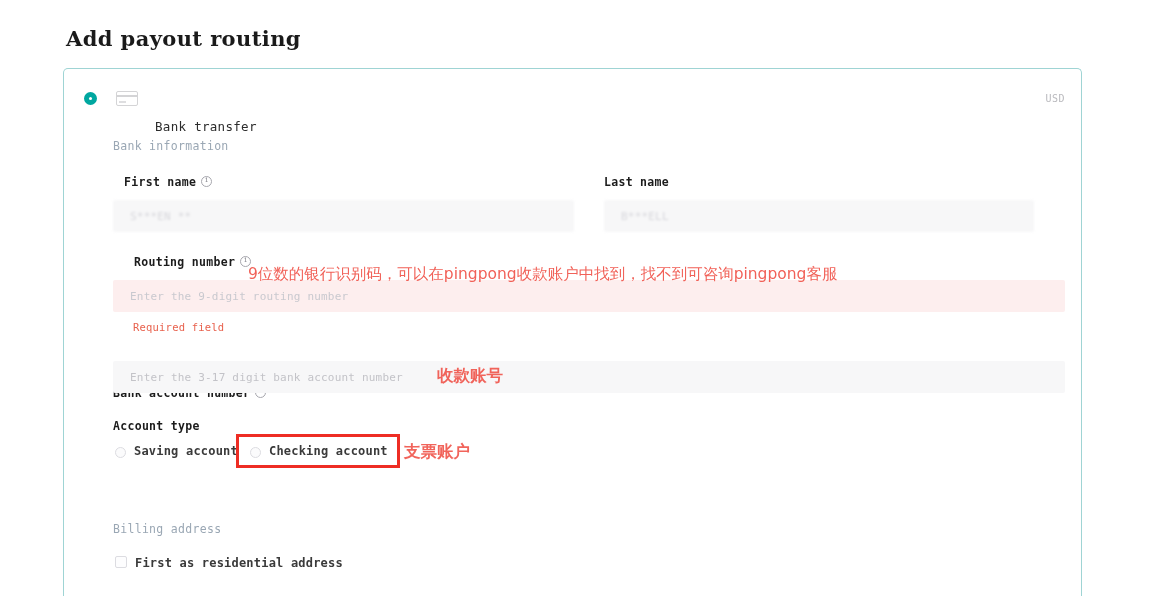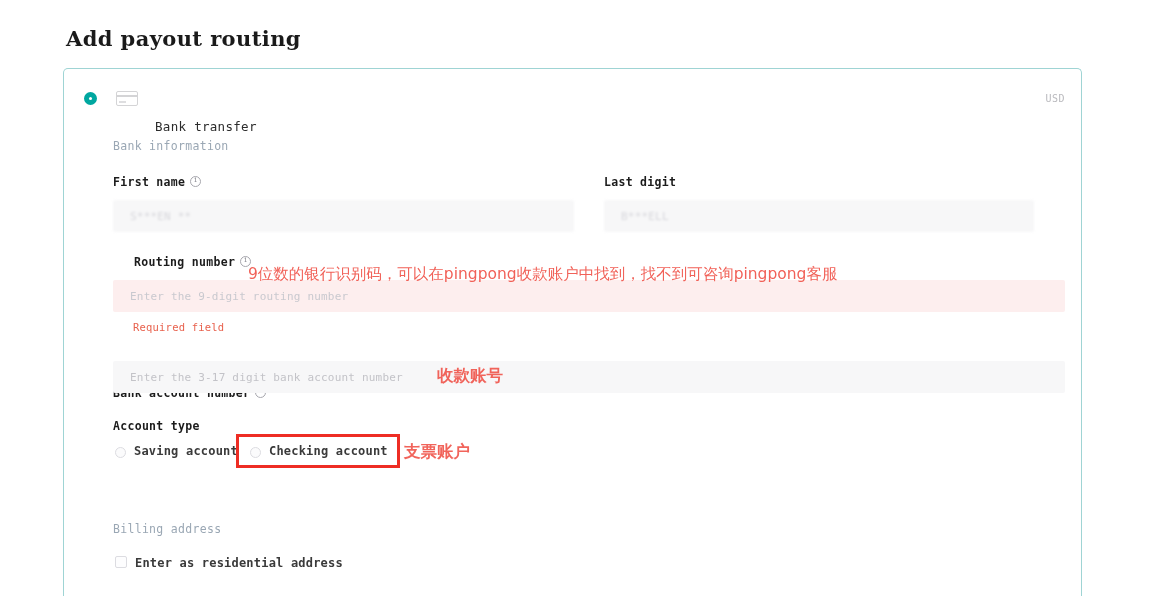--- a/index.html
+++ b/index.html
@@ -277,27 +277,27 @@
 
     <div class="card-head">
       <span class="radio-selected"></span>
       <span class="card-icon"></span>
       <span class="method-label">Bank transfer</span>
       <span class="currency-label">USD</span>
     </div>
 
     <div class="section-head" style="left:49px; top:70px;">Bank information</div>
 
-    <div class="field-label" style="left:49px; top:106px;">
+    <div class="field-label" style="left:60px; top:106px;">
       <span>First name</span><span class="info-icon"></span>
     </div>
     <input class="input masked" style="left: 49px; top: 131px; width: 461px;" readonly="" value="S***EN **">
 
     <div class="field-label" style="left:540px; top:106px;">
-      <span>Last digit</span>
+      <span>Last name</span>
     </div>
     <input class="input masked" style="left: 540px; top: 131px; width: 430px;" readonly="" value="B***ELL">
 
     <div class="field-label" style="left:49px; top:186px;padding-left:21px;">
       <span>Routing number</span><span class="info-icon"></span>
     </div>
     <input class="input error" style="left: 49px; top: 211px; width: 952px;" placeholder="Enter the 9-digit routing number">
     <div class="error-text" style="left:49px; top:252px;">Required field</div>
 
     <div class="field-label" style="left:49px; top:269px;margin-top:48px;">
@@ -309,21 +309,21 @@
 
     <span class="radio-empty" style="left:51px; top:378px;"></span>
     <span class="opt-label" style="left:70px; top:375px;">Saving account</span>
 
     <span class="radio-empty" style="left:186px; top:378px;"></span>
     <span class="opt-label" style="left:205px; top:375px;">Checking account</span>
 
     <div class="section-head" style="left:49px; top:453px;">Billing address</div>
 
     <span class="checkbox-empty" style="left:51px; top:487px;"></span>
-    <span class="opt-label" style="left:71px; top:487px;">Enter as residential address</span>
+    <span class="opt-label" style="left:71px; top:487px;">First as residential address</span>
 
   </div>
 
   <div class="highlight-box"></div>
   <div class="annot annot-routing">9位数的银行识别码，可以在pingpong收款账户中找到，找不到可咨询pingpong客服</div>
   <div class="annot annot-account">收款账号</div>
   <div class="annot annot-checking">支票账户</div>
 
 </div>
 

